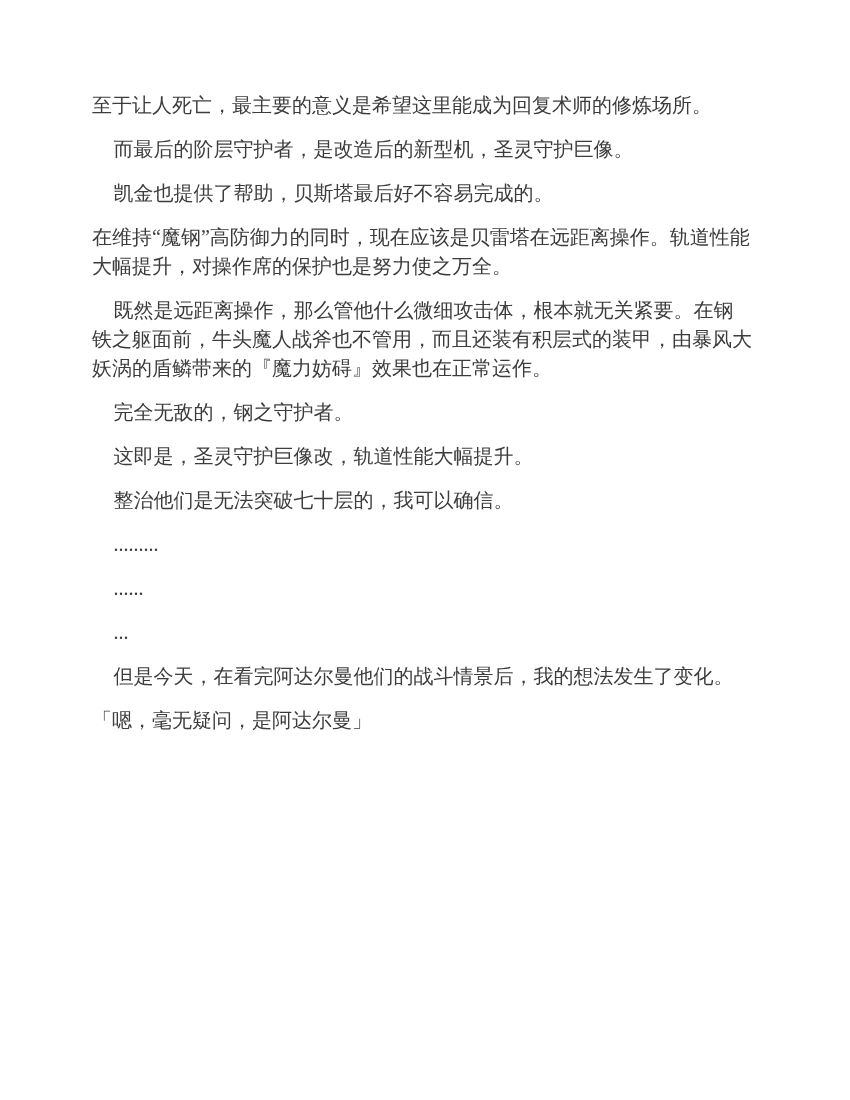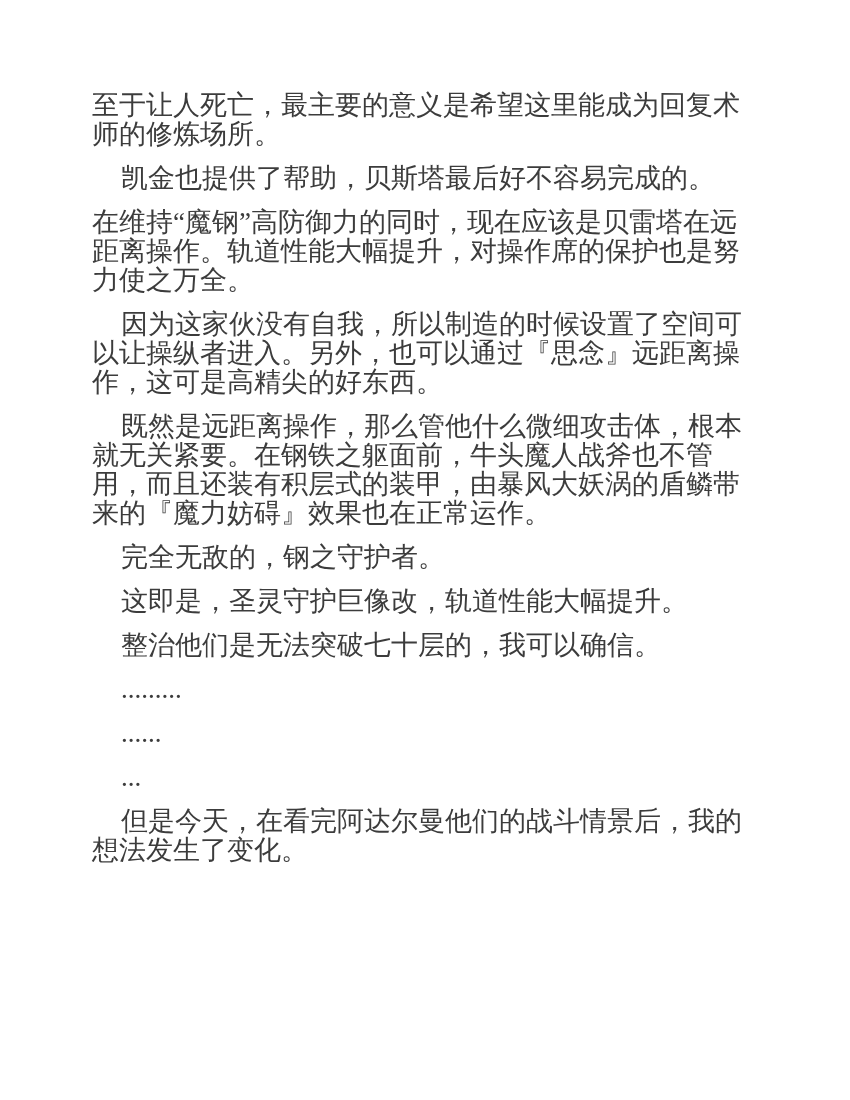--- a/index.html
+++ b/index.html
@@ -18,42 +18,43 @@
     width: 850px;
     height: 1100px;
     padding: 91px 96px 0 92px;
     background: #ffffff;
   }
   .content {
     width: 660px;
     color: #3c3c3c;
   }
   .para {
-    font-size: 27px;
+    font-size: 20px;
     line-height: 29px;
     margin: 0 0 15px 0;
     text-align: left;
     letter-spacing: 0;
     word-break: normal;
   }
   .para.indent {
     text-indent: 1.07em;
   }
 </style>
 </head>
 <body style="background: rgb(255, 255, 255);">
 
 <main class="page">
   <div class="content" style="color: rgb(60, 60, 60);">
       <p class="para">至于让人死亡，最主要的意义是希望这里能成为回复术师的修炼场所。</p>
+      <p class="para indent">而最后的阶层守护者，是改造后的新型机，圣灵守护巨像。</p>
       <p class="para indent">凯金也提供了帮助，贝斯塔最后好不容易完成的。</p>
       <p class="para">在维持“魔钢”高防御力的同时，现在应该是贝雷塔在远距离操作。轨道性能大幅提升，对操作席的保护也是努力使之万全。</p>
-      <p class="para indent">因为这家伙没有自我，所以制造的时候设置了空间可以让操纵者进入。另外，也可以通过『思念』远距离操作，这可是高精尖的好东西。</p>
       <p class="para indent">既然是远距离操作，那么管他什么微细攻击体，根本就无关紧要。在钢铁之躯面前，牛头魔人战斧也不管用，而且还装有积层式的装甲，由暴风大妖涡的盾鳞带来的『魔力妨碍』效果也在正常运作。</p>
       <p class="para indent">完全无敌的，钢之守护者。</p>
       <p class="para indent">这即是，圣灵守护巨像改，轨道性能大幅提升。</p>
       <p class="para indent">整治他们是无法突破七十层的，我可以确信。</p>
       <p class="para indent">.........</p>
       <p class="para indent">......</p>
       <p class="para indent">...</p>
       <p class="para indent">但是今天，在看完阿达尔曼他们的战斗情景后，我的想法发生了变化。</p>
+      <p class="para">「嗯，毫无疑问，是阿达尔曼」</p>
     </div>
 </main>
 
 </body></html>

